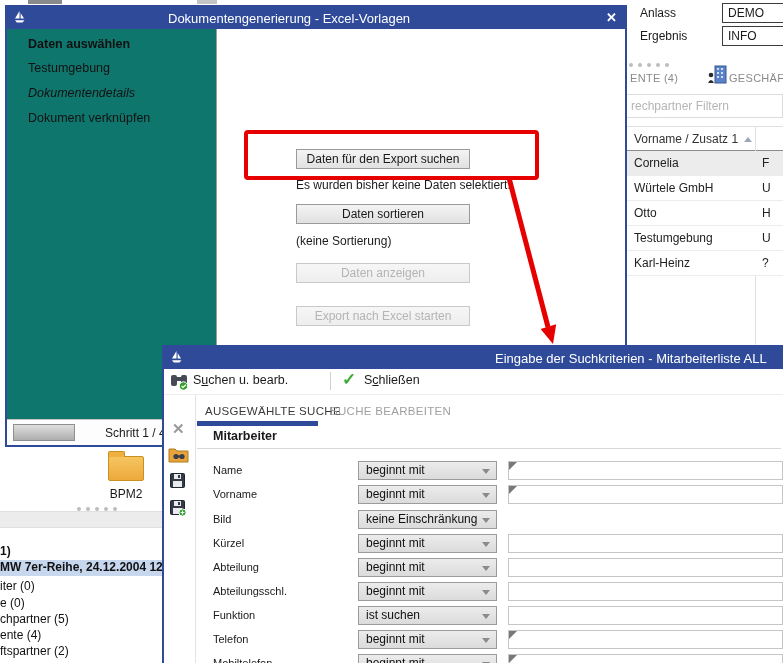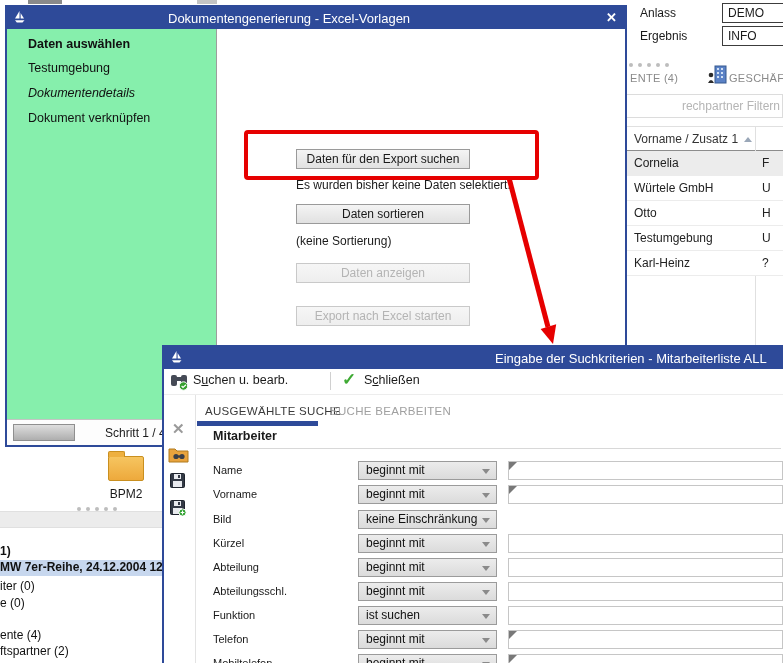--- a/index.html
+++ b/index.html
@@ -9,21 +9,21 @@
   html,body{margin:0;padding:0;background:#fff;}
   #canvas{position:relative;width:783px;height:663px;overflow:hidden;background:#fff;
     font-family:"Liberation Sans",sans-serif;font-size:12px;color:#1a1a1a;}
   .abs{position:absolute;}
   
   .dlg{position:absolute;border:2px solid var(--titlebar,#2e4a99);background:#fff;box-sizing:border-box;}
   .tbar{position:absolute;left:0;top:0;right:0;height:22px;background:var(--titlebar,#2e4a99);}
   .ttext{position:absolute;top:4px;color:#fff;font-size:13px;white-space:nowrap;}
   .closeX{position:absolute;top:3px;color:#fff;font-size:13px;font-weight:bold;cursor:default;}
   
-  .sidebar{position:absolute;left:0;top:22px;width:210px;height:390px;background:#86efac;border-right:1px solid #9d9d9d;box-sizing:border-box;}
+  .sidebar{position:absolute;left:0;top:22px;width:210px;height:390px;background:#0f766e;border-right:1px solid #9d9d9d;box-sizing:border-box;}
   .sideitem{position:absolute;left:21px;font-size:12.5px;color:#111;white-space:nowrap;}
   .sideitem.active{font-weight:bold;}
   .w1content{position:absolute;left:210px;top:22px;right:0;height:390px;background:#fff;}
   .btn{position:absolute;width:174px;height:20px;box-sizing:border-box;text-align:center;line-height:18px;
     font-size:12px;color:#1a1a1a;background:linear-gradient(180deg,#f4f4f4,#e1e1e1);border:1px solid #9a9a9a;}
   .btn.disabled{color:#b4b4b4;border-color:#c9c9c9;background:linear-gradient(180deg,#f6f6f6,#eeeeee);}
   .note{position:absolute;font-size:12px;color:#1a1a1a;white-space:nowrap;}
   .statusbar{position:absolute;left:0;bottom:0;width:100%;height:26px;background:#fdfdfd;border-top:1px solid #c4c4c4;box-sizing:border-box;}
   .statchunk{position:absolute;left:6px;top:4px;width:62px;height:17px;background:linear-gradient(180deg,#dedede,#aeaeae);border:1px solid #8f8f8f;box-sizing:border-box;}
   .statlabel{position:absolute;left:98px;top:6px;font-size:12px;}
@@ -48,21 +48,21 @@
   input.finput{position:absolute;left:0;top:0;width:100%;height:100%;border:none;outline:none;background:transparent;
     font-family:"Liberation Sans",sans-serif;font-size:12px;padding-left:10px;box-sizing:border-box;}
   .u{text-decoration:underline;}
   
   .rpanel{position:absolute;left:627px;top:0;width:156px;height:345px;background:#fff;overflow:hidden;}
   .flabel{position:absolute;font-size:12px;color:#1a1a1a;}
   .vbox{position:absolute;left:95px;width:63px;height:20px;box-sizing:border-box;background:#fff;border:1px solid #3c3c3c;font-size:12px;padding:2px 0 0 5px;}
   .dots span{display:inline-block;width:4px;height:4px;border-radius:50%;background:#bdbdbd;margin-right:5px;}
   .rptab{position:absolute;font-size:11px;color:#8a8a8a;letter-spacing:.3px;white-space:nowrap;}
   .filter{position:absolute;left:0;top:94px;width:156px;height:24px;box-sizing:border-box;border:1px solid #dcdcdc;border-left:none;
-    font-family:"Liberation Sans",sans-serif;font-size:12px;padding-left:4px;color:#333;text-align:right;}
+    font-family:"Liberation Sans",sans-serif;font-size:12px;padding-left:4px;color:#333;}
   .filter::placeholder{color:#b5b5b5;}
   .thead{position:absolute;left:0;top:126px;width:156px;height:25px;border-top:1px solid #e0e0e0;border-bottom:1px solid #8c8c8c;box-sizing:border-box;background:#fff;}
   .sortup{position:absolute;left:117px;top:10px;width:0;height:0;border-left:4px solid transparent;border-right:4px solid transparent;border-bottom:5px solid #9aa7b8;}
   .colsep{position:absolute;left:128px;top:126px;width:1px;height:219px;background:#e0e0e0;}
   .trow{position:absolute;left:0;width:156px;height:25px;border-bottom:1px solid #ececec;box-sizing:border-box;background:#fff;}
   .trow.sel{background:#ececec;}
   .tcell{position:absolute;top:5px;font-size:12px;color:#222;white-space:nowrap;}
   
   .bigfolder{position:absolute;left:108px;top:456px;width:36px;height:25px;background:linear-gradient(180deg,#f6c560,var(--folder-orange,#eda93c));
     border:1px solid #c98f1f;border-radius:2px;box-sizing:border-box;}
@@ -149,20 +149,21 @@
   <div class="folderlabel">BPM2</div>
   <div class="dots abs" style="left:77px;top:500px;">
     <span></span><span></span><span></span><span></span><span></span>
   </div>
   <div class="grayband"></div>
   <div class="dlist">
     <div class="drow b" style="top:4px;">1)</div>
     <div class="drow b sel" style="top:20px;">MW 7er-Reihe, 24.12.2004 12:</div>
     <div class="drow" style="top:39px;">iter (0)</div>
     <div class="drow" style="top:56px;">e (0)</div>
+    <div class="drow" style="top:72px;">chpartner (5)</div>
     <div class="drow" style="top:88px;">ente (4)</div>
     <div class="drow" style="top:104px;">ftspartner (2)</div>
   </div>
 
   <div class="dlg" style="left:5px;top:5px;width:622px;height:442px;">
     <div class="tbar">
       <span class="icon" style="left:6px;top:3px;">
         <svg width="14" height="15">
           <path d="M6.5 1 L6.5 8.5 L2 8.5 Z" fill="#fff"></path>
           <path d="M7.6 3 L7.6 8.5 L11 8.5 Z" fill="#fff"></path>

